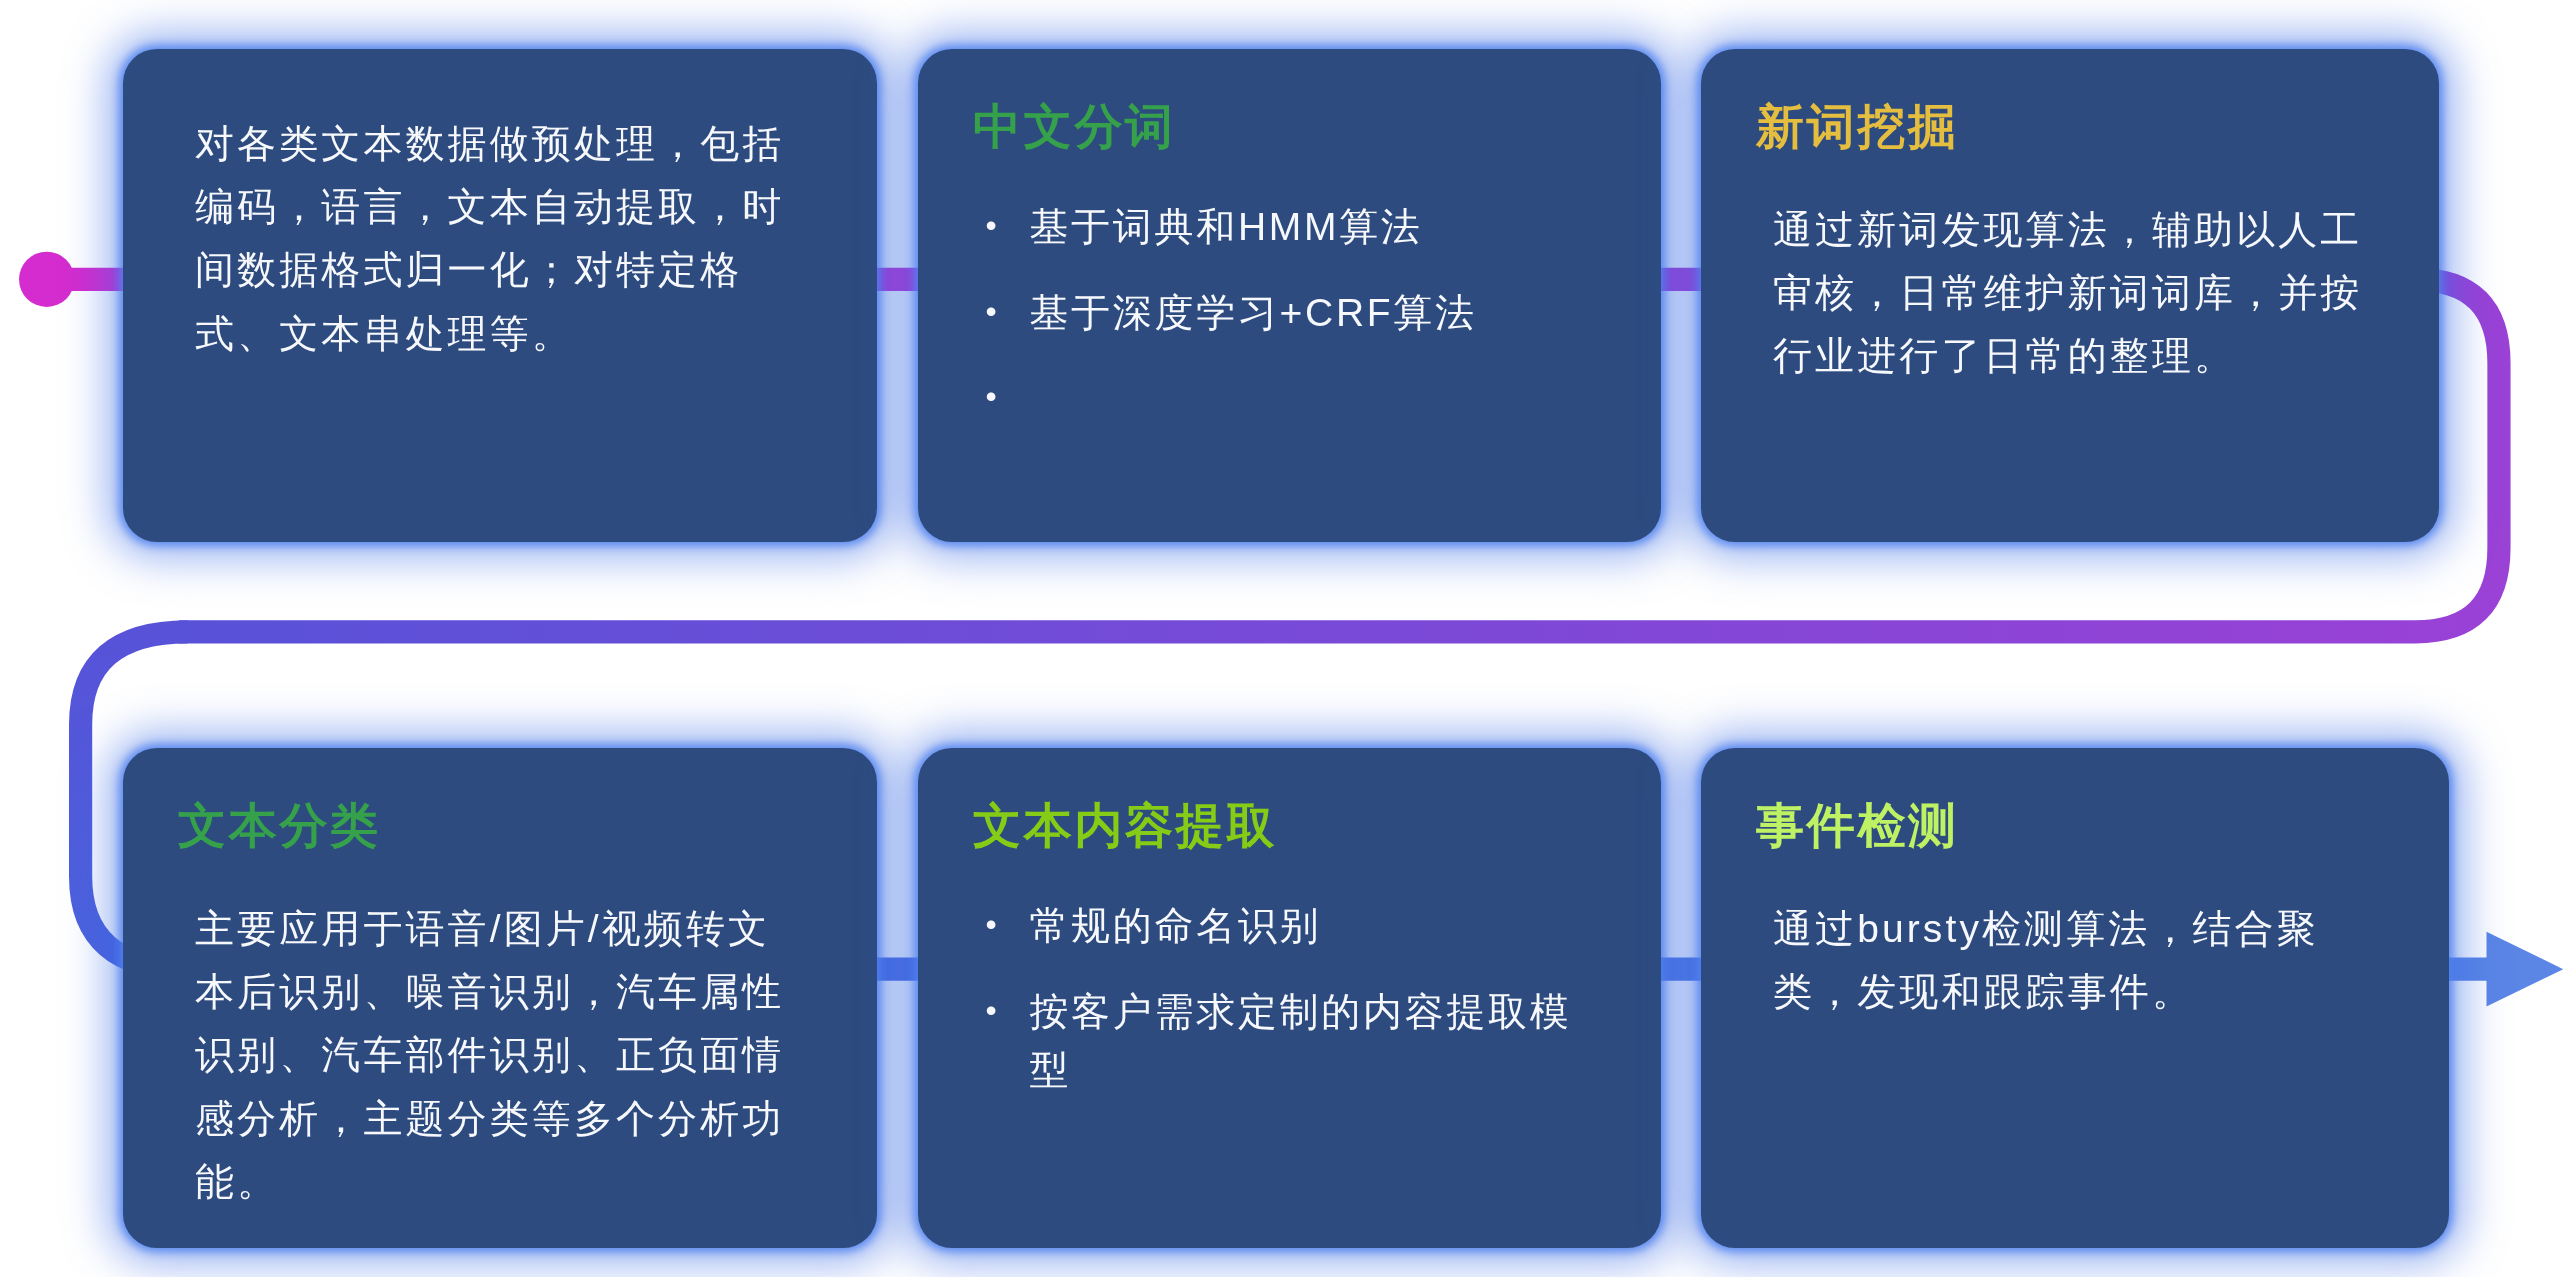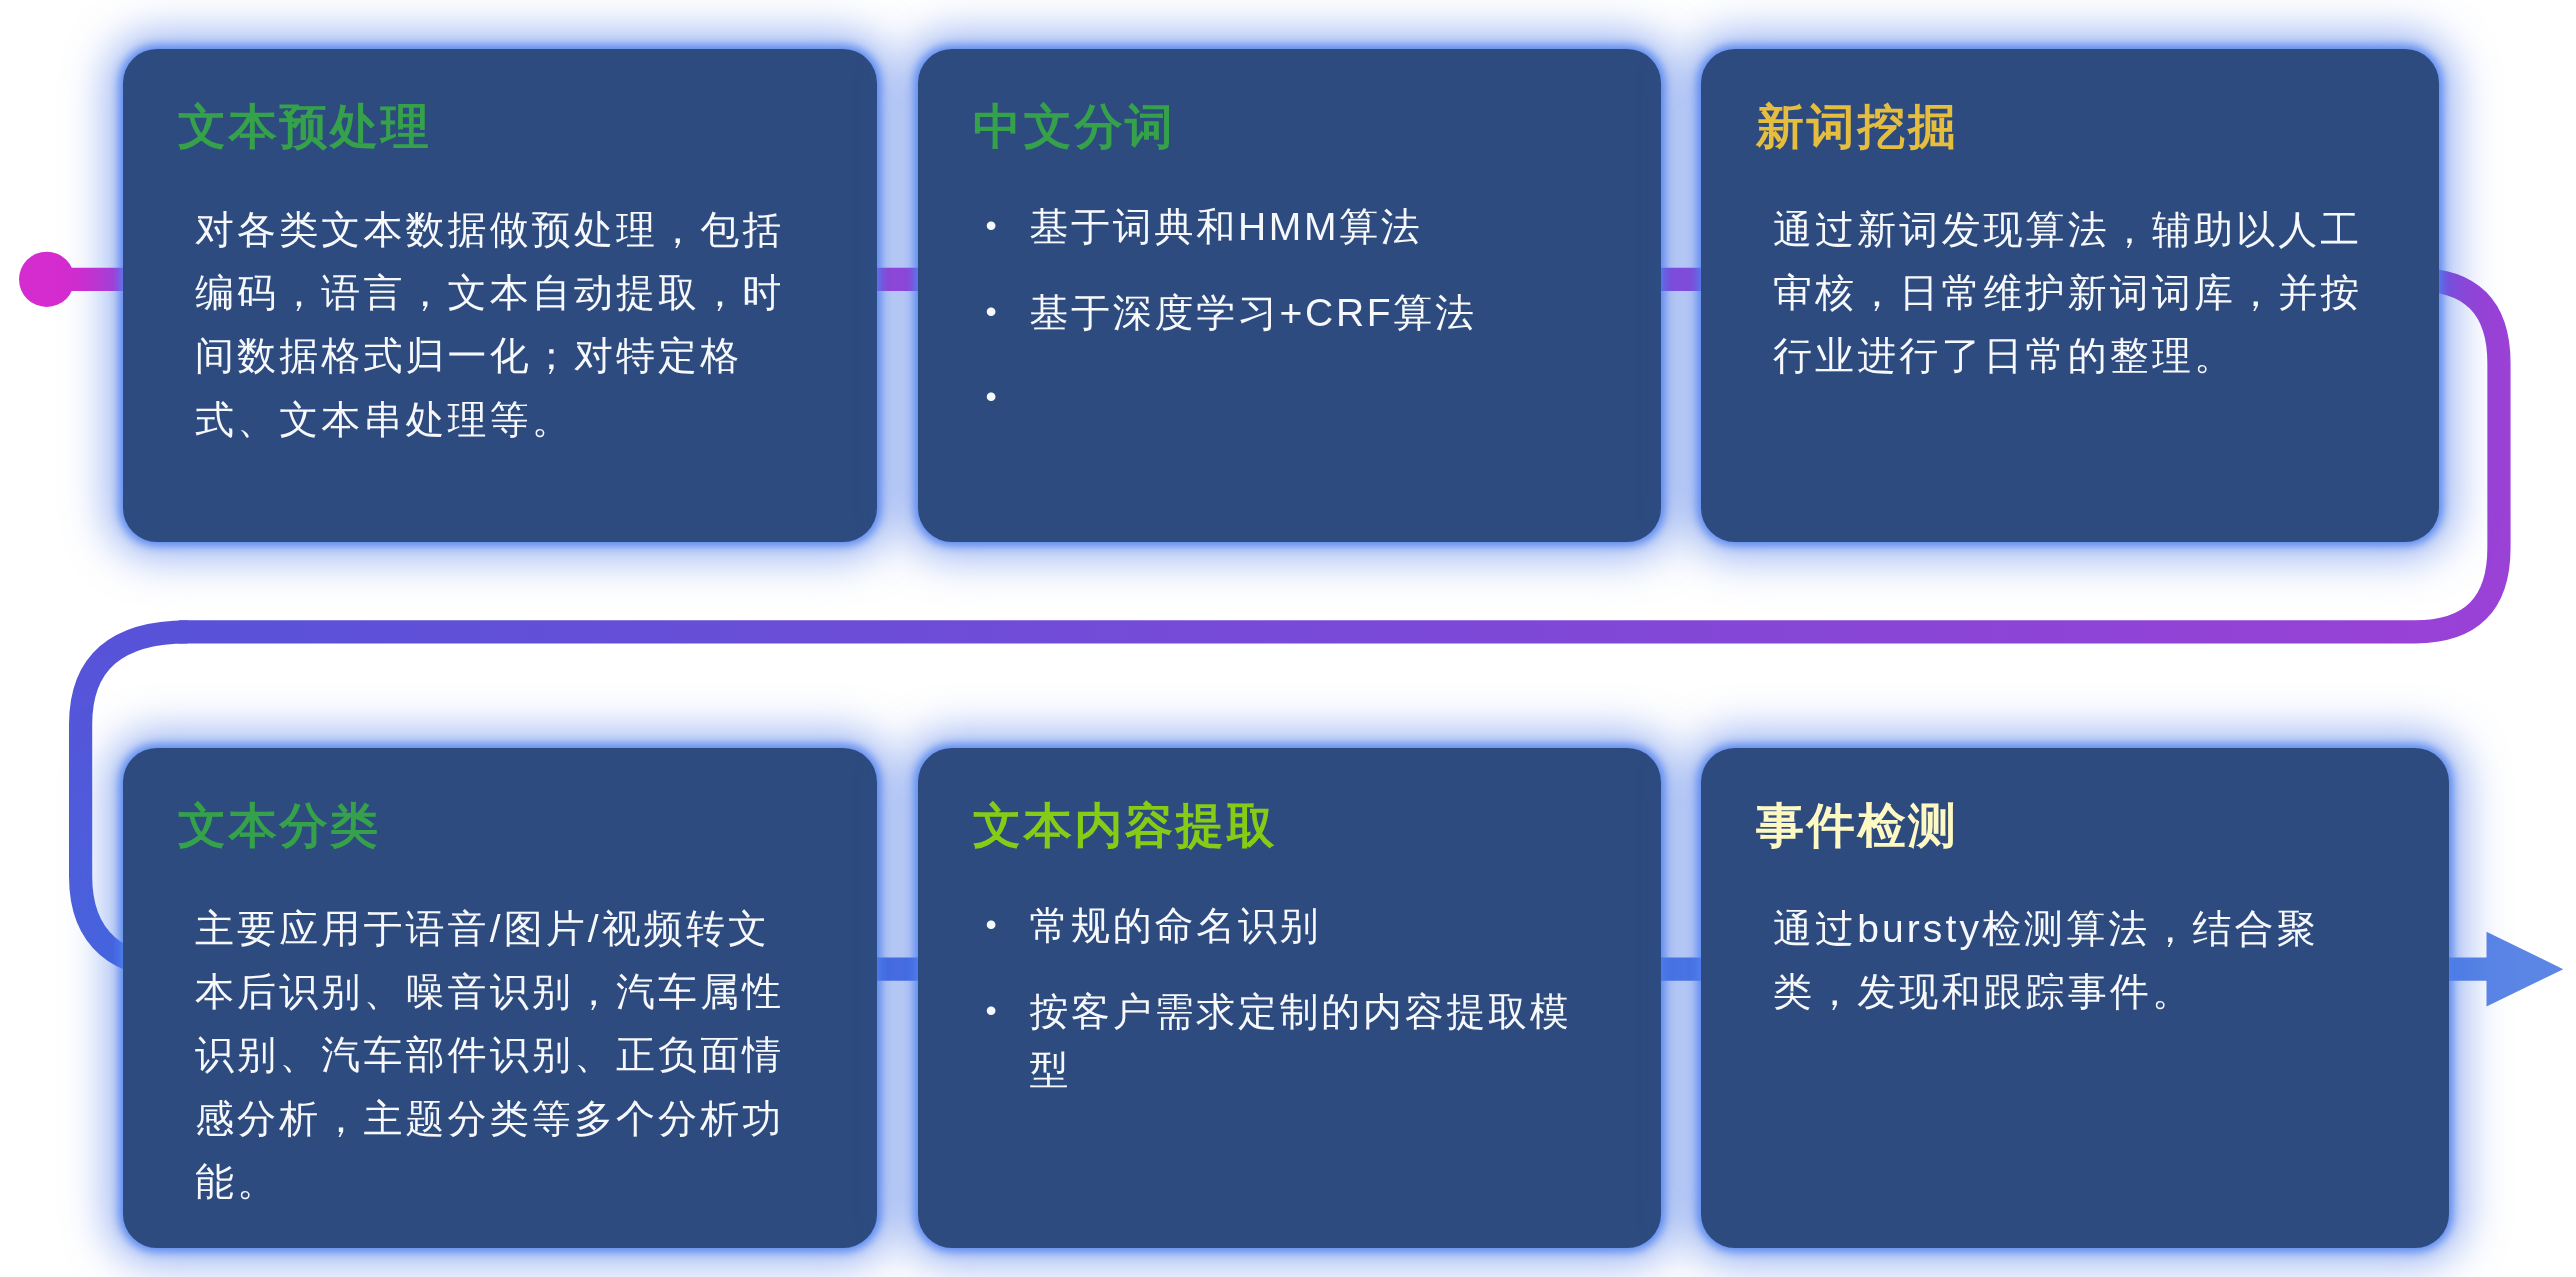--- a/index.html
+++ b/index.html
@@ -71,21 +71,20 @@
   </defs>
   <path d="M52 313 H2710" stroke="url(#g1)" stroke-width="26" fill="none"></path>
   <path d="M2700 313 H2706 Q2800 313 2800 407 V614 Q2800 708 2706 708 H200" stroke="url(#g2)" stroke-width="26" fill="none"></path>
   <path d="M210 708 Q90 708 90 812 V982 Q90 1086 210 1086" stroke="url(#g3)" stroke-width="26" fill="none"></path>
   <path d="M200 1086 H2796" stroke="url(#g4)" stroke-width="26" fill="none"></path>
   <circle cx="52" cy="313" r="31" fill="#d42ccf"></circle>
   <polygon points="2786,1044 2786,1128 2872,1086" fill="#5b86e6"></polygon>
 </svg>
 
 <section class="card" style="left:123px;top:49px;width:754px;height:493px">
-  <h2 class="card-title" style="color: rgb(53, 162, 75);">文本预处理</h2>
   <p class="card-body">对各类文本数据做预处理，包括编码，语言，文本自动提取，时间数据格式归一化；对特定格式、文本串处理等。</p>
 </section>
 
 <section class="card" style="left:918px;top:49px;width:743px;height:493px">
   <h2 class="card-title" style="color: rgb(53, 162, 75);">中文分词</h2>
   <ul class="card-bullets">
     <li class="bullet-item">
         <span class="bullet-dot">•</span>
         <span>基于词典和HMM算法</span>
       </li>
@@ -117,16 +116,16 @@
         <span>常规的命名识别</span>
       </li>
     <li class="bullet-item">
         <span class="bullet-dot">•</span>
         <span>按客户需求定制的内容提取模型</span>
       </li>
   </ul>
 </section>
 
 <section class="card" style="left:1701px;top:748px;width:748px;height:500px">
-  <h2 class="card-title" style="color: #fef9c3;">事件检测</h2>
+  <h2 class="card-title" style="color: #bef264;">事件检测</h2>
   <p class="card-body">通过bursty检测算法，结合聚类，发现和跟踪事件。</p>
 </section>
 
 
 </body></html>

